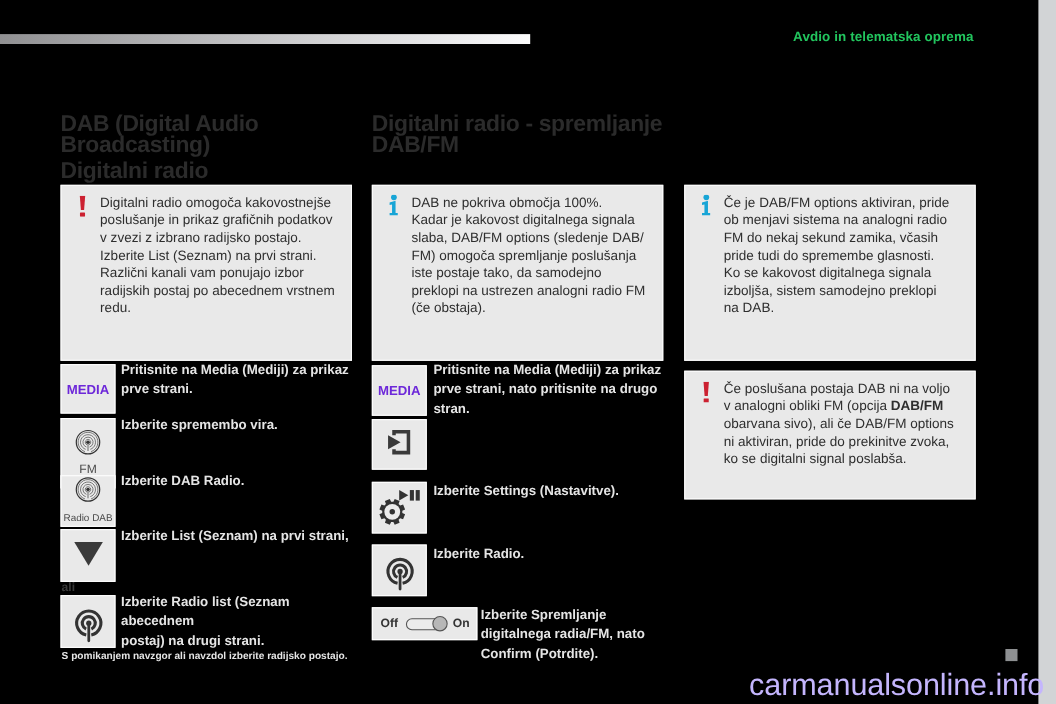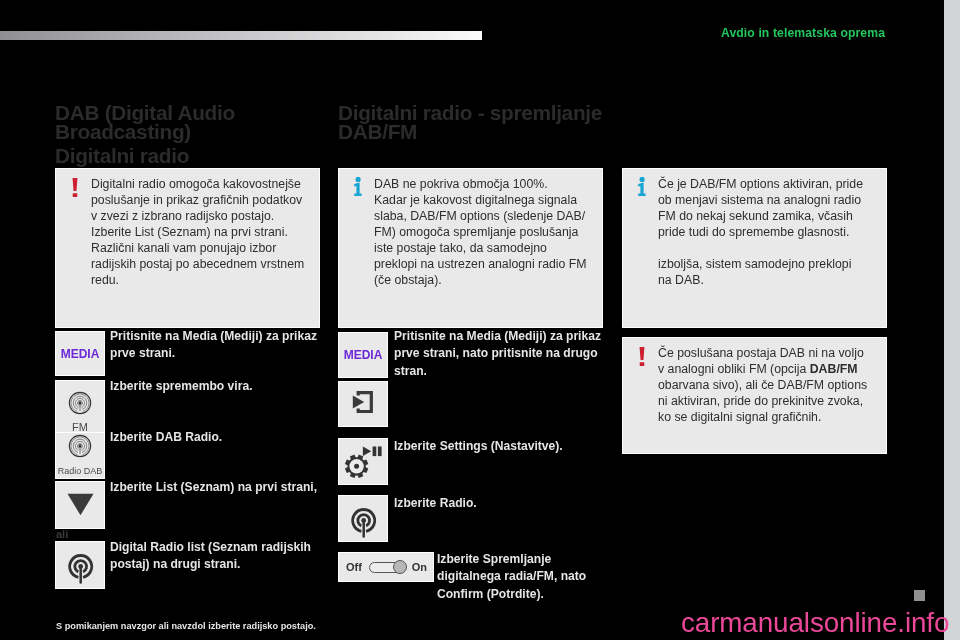--- a/index.html
+++ b/index.html
@@ -25,21 +25,21 @@
   .sub{font-size:11px;color:#4a4a4a;margin-top:3px;line-height:11px;white-space:nowrap;}
   .sub.small{font-size:9px;margin-top:4px;}
   .tog{justify-content:space-between;padding:0 6px 0 7px;}
   .togl,.togr{font-size:11px;font-weight:bold;color:#333;}
   .togsw{position:relative;width:35px;height:11px;border:1.3px solid #555;border-radius:6px;
          box-sizing:border-box;background:#ececec;}
   .togknob{position:absolute;right:-4px;top:-2.3px;width:14px;height:14px;border-radius:50%;
            background:#b7b7b7;border:1.3px solid #555;box-sizing:border-box;}
   .alitxt{position:absolute;left:56px;top:528px;font-size:11px;font-weight:bold;color:#3a3a3a;}
   .foot1{font-size:9.2px;line-height:12px;white-space:nowrap;}
-  .wm{position:absolute;left:681px;top:606px;font-size:27.8px;line-height:33px;color:#ec4899;
+  .wm{position:absolute;left:681px;top:606px;font-size:27.8px;line-height:33px;color:#c4b5fd;
       letter-spacing:-0.1px;}
   .pgsq{position:absolute;left:914px;top:590px;width:11px;height:11px;background:#8e9092;}
 </style>
 </head>
 <body>
 
 <div class="page"></div>
 <div class="rail"></div>
 <div class="hdrbar"></div>
 <div class="hdrtitle">Avdio in telematska oprema</div>
@@ -60,28 +60,28 @@
       <circle cx="5.1" cy="2.4" r="2.6" fill="#18a5d6"></circle>
       <path d="M1.2 7.0 L6.6 5.6 L6.6 16.6 L8.6 16.6 L8.6 19 L1.2 19 L1.2 16.6 L3.4 16.6 L3.4 8.9 L1.2 9.4 Z" fill="#18a5d6"></path>
     </svg></div>
 <div class="btxt" style="left:374px;top:176px;width:230px"><span>DAB ne pokriva območja 100%.</span><br><span>Kadar je kakovost digitalnega signala</span><br><span>slaba, DAB/FM options (sledenje DAB/</span><br><span>FM) omogoča spremljanje poslušanja</span><br><span>iste postaje tako, da samodejno</span><br><span>preklopi na ustrezen analogni radio FM</span><br><span>(če obstaja).</span></div>
 
 <div class="box" style="left:622px;top:168px;width:265px;height:160px"></div>
 <div class="ic" style="left:637px;top:177px"><svg width="10" height="19" viewBox="0 0 10 19">
       <circle cx="5.1" cy="2.4" r="2.6" fill="#18a5d6"></circle>
       <path d="M1.2 7.0 L6.6 5.6 L6.6 16.6 L8.6 16.6 L8.6 19 L1.2 19 L1.2 16.6 L3.4 16.6 L3.4 8.9 L1.2 9.4 Z" fill="#18a5d6"></path>
     </svg></div>
-<div class="btxt" style="left:658px;top:176px;width:230px"><span>Če je DAB/FM options aktiviran, pride</span><br><span>ob menjavi sistema na analogni radio</span><br><span>FM do nekaj sekund zamika, včasih</span><br><span>pride tudi do spremembe glasnosti.</span><br><br><span>izboljša, sistem samodejno preklopi</span><br><span>na DAB.</span></div>
+<div class="btxt" style="left:658px;top:176px;width:230px"><span>Če je DAB/FM options aktiviran, pride</span><br><span>ob menjavi sistema na analogni radio</span><br><span>FM do nekaj sekund zamika, včasih</span><br><span>pride tudi do spremembe glasnosti.</span><br><span>Ko se kakovost digitalnega signala</span><br><span>izboljša, sistem samodejno preklopi</span><br><span>na DAB.</span></div>
 
 <div class="box" style="left:622px;top:337px;width:265px;height:117px"></div>
 <div class="ic" style="left:638px;top:347px"><svg width="8" height="19" viewBox="0 0 8 19">
       <path d="M1.55 0 L6.45 0 L5.45 13 L2.55 13 Z" fill="#cc2131"></path>
       <rect x="1.7" y="15.2" width="4.6" height="3.8" rx="0.4" fill="#cc2131"></rect>
     </svg></div>
-<div class="btxt" style="left:658px;top:345px;width:230px"><span>Če poslušana postaja DAB ni na voljo</span><br><span>v analogni obliki FM (opcija </span><b>DAB/FM</b><br><span>obarvana sivo), ali če DAB/FM options</span><br><span>ni aktiviran, pride do prekinitve zvoka,</span><br><span>ko se digitalni signal grafičnih.</span></div>
+<div class="btxt" style="left:658px;top:345px;width:230px"><span>Če poslušana postaja DAB ni na voljo</span><br><span>v analogni obliki FM (opcija </span><b>DAB/FM</b><br><span>obarvana sivo), ali če DAB/FM options</span><br><span>ni aktiviran, pride do prekinitve zvoka,</span><br><span>ko se digitalni signal poslabša.</span></div>
 
 <div class="cell" style="left:55px;top:331px;width:50px;height:45px">
     <span class="lbl">MEDIA</span>
   </div>
 <div class="rowtxt" style="left:110px;top:328px;width:215px"><span>Pritisnite na Media (Mediji) za prikaz</span><br><span>prve strani.</span></div>
 <div class="cell" style="left:55px;top:380px;width:50px;height:64px">
     <div class="icwrap">
       <span><svg width="24" height="24" viewBox="0 0 48 48">
           <g fill="none" stroke="#4f4f4f" stroke-width="1.35">
             <path d="M18.44 41.12 A18.0 18.0 0 1 1 29.56 41.12"></path>
@@ -123,21 +123,21 @@
 <div class="cell" style="left:55px;top:541px;width:50px;height:48px">
     <span><svg width="48" height="48" viewBox="0 0 48 48">
         <g fill="none" stroke="#333" stroke-width="2.8">
           <path d="M22.41 38.26 A11.00 11.00 0 1 1 26.99 38.26"></path>
           <path d="M22.30 32.89 A5.90 5.90 0 1 1 27.10 32.89"></path>
         </g>
         <circle cx="24.70" cy="27.50" r="2.4" fill="#333"></circle>
         <path d="M24.70 27.50 L24.70 43.50" stroke="#333" stroke-width="2.5" stroke-linecap="round"></path>
       </svg></span>
   </div>
-<div class="rowtxt" style="left:110px;top:539px;width:215px"><span>Digital Radio list (Seznam radijskih</span><br><span>postaj) na drugi strani.</span></div>
+<div class="rowtxt" style="left:110px;top:539px;width:215px"><span>Izberite Radio list (Seznam abecednem</span><br><span>postaj) na drugi strani.</span></div>
 
 <div class="cell" style="left:338px;top:332px;width:50px;height:46px">
     <span class="lbl">MEDIA</span>
   </div>
 <div class="rowtxt" style="left:394px;top:328px;width:210px"><span>Pritisnite na Media (Mediji) za prikaz</span><br><span>prve strani, nato pritisnite na drugo</span><br><span>stran.</span></div>
 <div class="cell" style="left:338px;top:381px;width:50px;height:46px">
     <span><svg width="28" height="28" viewBox="0 0 48 48">
         <path d="M13 5 L41 5 L41 43 L13 43 L13 35 L18.5 35 L18.5 37.5 L35.5 37.5 L35.5 10.5 L18.5 10.5 L18.5 13 L13 13 Z" fill="#3a3a3a"></path>
         <path d="M6.5 13 L26 24 L6.5 35 Z" fill="#3a3a3a"></path>
       </svg></span>
@@ -167,15 +167,15 @@
 <div class="cell tog" style="left:338px;top:552px;width:96px;height:30px">
     <span class="togl">Off</span>
     <span class="togsw">
       <span class="togknob"></span>
     </span>
     <span class="togr">On</span>
   </div>
 <div class="rowtxt" style="left:437px;top:551px;width:185px"><span>Izberite Spremljanje</span><br><span>digitalnega radia/FM, nato</span><br><span>Confirm (Potrdite).</span></div>
 
 <div class="alitxt">ali</div>
-<div class="rowtxt foot1" style="left:56px;top:620px;width:300px">S pomikanjem navzgor ali navzdol izberite radijsko postajo.</div>
+<div class="rowtxt foot1" style="left:56px;top:590px;width:300px">S pomikanjem navzgor ali navzdol izberite radijsko postajo.</div>
 <div class="wm">carmanualsonline.info</div>
 <div class="pgsq"></div>
 
 </body></html>

